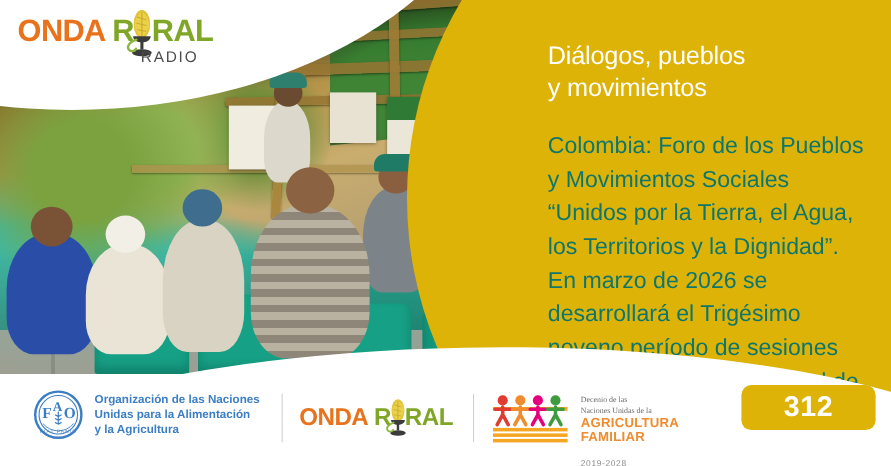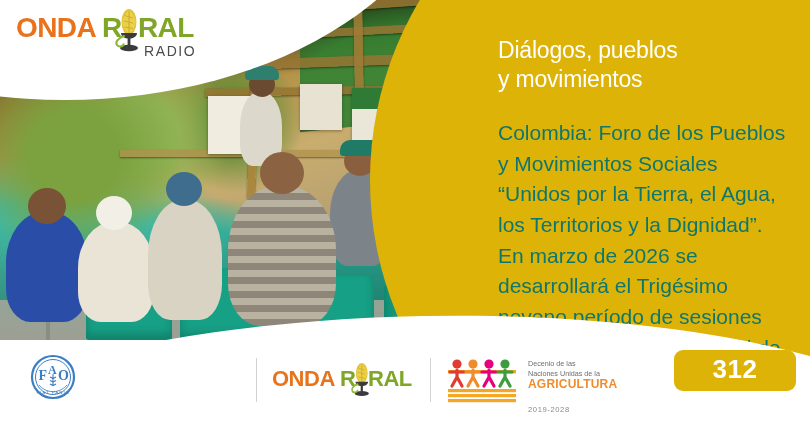--- a/index.html
+++ b/index.html
@@ -126,40 +126,40 @@
 
   
   .logo-top { position:absolute; left:16px; top:12px; width:180px; height:56px; }
   .logo-row { position:relative; height:30px; }
   .l-onda { position:absolute; left:0; top:0; font-size:28px; font-weight:bold;
     color:#E8731C; letter-spacing:-.6px; }
   .l-r { position:absolute; left:86px; top:0; font-size:28px; font-weight:bold;
     color:#7FA626; letter-spacing:-.6px; }
   .l-ral { position:absolute; left:122px; top:0; font-size:28px; font-weight:bold;
     color:#7FA626; letter-spacing:-.6px; }
-  .l-radio { position:absolute; left:128px; top:31px; font-size:14px;
+  .l-radio { position:absolute; left:112px; top:31px; font-size:14px;
     color:#4b4b4b; letter-spacing:1.6px; }
   .mic { position:absolute; left:98px; top:-3px; width:28px; height:46px; }
 
   
   .footer { position:absolute; left:0; top:340px; width:810px; height:84px; }
   .fao { position:absolute; left:30px; top:14px; display:flex; align-items:center; gap:10px; }
   .fao-txt { color:#3c7ec4; font-size:10.6px; line-height:1.33; font-weight:bold; white-space:pre-line; }
   .divider { position:absolute; width:1px; height:44px; background:#d2d2d2; top:18px; }
   .dv1 { left:256px; } .dv2 { left:430px; }
   .logo-foot { position:absolute; left:272px; top:26px; width:150px; height:36px; }
   .lf-onda { position:absolute; left:0; top:0; font-size:22px; font-weight:bold; color:#E8731C; letter-spacing:-.5px; }
   .lf-r   { position:absolute; left:68px; top:0; font-size:22px; font-weight:bold; color:#7FA626; letter-spacing:-.5px; }
   .lf-ral { position:absolute; left:96px; top:0; font-size:22px; font-weight:bold; color:#7FA626; letter-spacing:-.5px; }
   .mic-f  { position:absolute; left:78px; top:-4px; width:22px; height:38px; }
 
   .decade { position:absolute; left:448px; top:18px; display:flex; gap:8px; align-items:flex-start; }
   .dec-mark { width:72px; }
   .dec-txt { padding-top:1px; }
-  .dec-small { color:#6d6d6d; font-size:7.2px; line-height:1.34; white-space:pre-line; }
+  .dec-small { color:#6d6d6d; font-size:7.2px; line-height:1.34; white-space:pre-line;font-family:Liberation Serif, serif; }
   .dec-big { color:#F08C2E; font-size:12px; font-weight:bold; line-height:1.04; letter-spacing:.2px; }
   .dec-years { color:#8a8a8a; font-size:7.6px; letter-spacing:.6px; margin-top:14px; }
 
   .programa-box { position:absolute; right:14px; top:10px; width:122px; text-align:center; }
   .programa-label { color:#444; font-size:16.5px; margin-bottom:3px; }
   .programa-num {
     background:#ddb307; color:#fff; font-size:26px; font-weight:bold;
     border-radius:9px; padding:4px 12px 6px; letter-spacing:.5px;
   }
 </style>
@@ -251,20 +251,23 @@
       <svg width="46" height="46" viewBox="0 0 46 46">
         <circle cx="23" cy="23" r="21" fill="none" stroke="#3C7EC4" stroke-width="2.2"></circle>
         <circle cx="23" cy="23" r="17.5" fill="none" stroke="#3C7EC4" stroke-width="1"></circle>
         <text x="8.5" y="26" font-family="Liberation Serif, serif" font-size="14" font-weight="bold" fill="#3C7EC4">F</text>
         <text x="18" y="20" font-family="Liberation Serif, serif" font-size="12" font-weight="bold" fill="#3C7EC4">A</text>
         <text x="28" y="26" font-family="Liberation Serif, serif" font-size="14" font-weight="bold" fill="#3C7EC4">O</text>
         <path d="M23 20v12M20 23l3 1.6 3-1.6M20 26.5l3 1.6 3-1.6M20 30l3 1.6 3-1.6" stroke="#3C7EC4" stroke-width="1.1" fill="none"></path>
         <path d="M9 31a18 18 0 0 0 28 0" fill="none" stroke="#3C7EC4" stroke-width=".8"></path>
         <text x="23" y="40" text-anchor="middle" font-family="Liberation Sans, sans-serif" font-size="4.4" letter-spacing="1" fill="#3C7EC4">FIAT PANIS</text>
       </svg>
+      <div class="fao-txt">Organización de las Naciones
+Unidas para la Alimentación
+y la Agricultura</div>
     </div>
 
     <div class="divider dv1"></div>
 
     <div class="logo-foot">
       <span class="lf-onda">ONDA</span>
       <span class="lf-r">R</span>
       <svg class="mic-f" viewBox="0 0 28 46">
         <ellipse cx="15" cy="13" rx="7.5" ry="13" fill="#E2C23A"></ellipse>
         <path d="M15 1c4 4 6.5 8 6.5 12s-2.5 9-6.5 12c-4-3-6.5-8-6.5-12S11 5 15 1z" fill="#EBD14A"></path>
@@ -292,20 +295,21 @@
         <path d="M41 12v7l-5 9M41 19l5 9M34 14h14" stroke="#E6007E" stroke-width="3.2" fill="none" stroke-linecap="round"></path>
         <path d="M57 12v7l-5 9M57 19l5 9M50 14h14" stroke="#3E9B3E" stroke-width="3.2" fill="none" stroke-linecap="round"></path>
         <rect x="0" y="31" width="68" height="3.2" fill="#F5A623"></rect>
         <rect x="0" y="36" width="68" height="3.2" fill="#F5A623"></rect>
         <rect x="0" y="41" width="68" height="3.2" fill="#F5A623"></rect>
       </svg>
       <div class="dec-txt">
         <div class="dec-small">Decenio de las
 Naciones Unidas de la</div>
         <div class="dec-big">AGRICULTURA</div>
+        <div class="dec-big">FAMILIAR</div>
         <div class="dec-years">2019-2028</div>
       </div>
     </div>
 
     <div class="programa-box">
       <div class="programa-num">312</div>
     </div>
 
   </div>
 </div>

